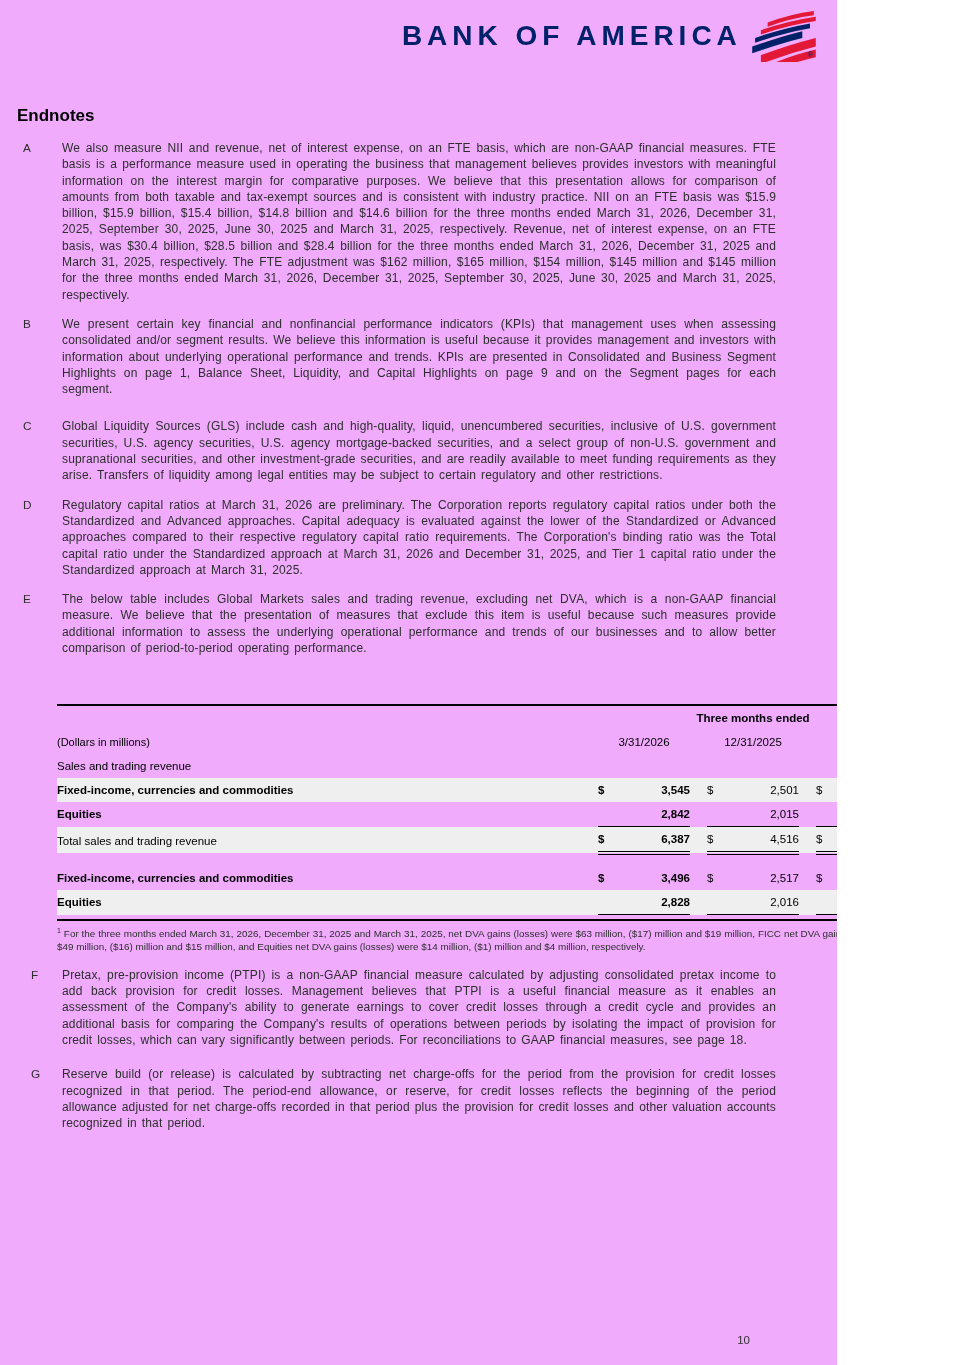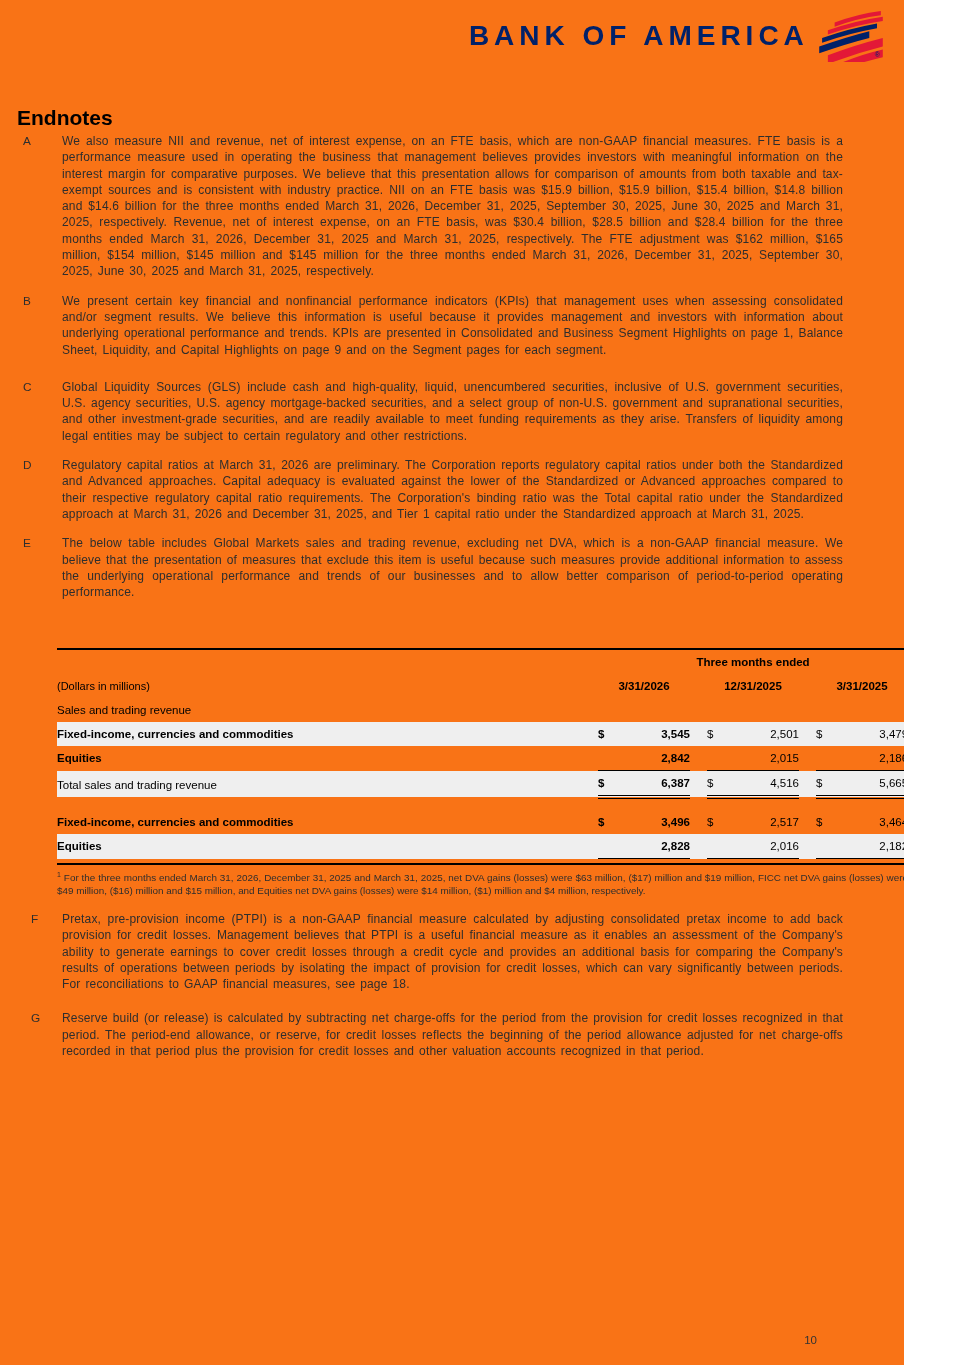--- a/index.html
+++ b/index.html
@@ -1,31 +1,31 @@
 <!DOCTYPE html>
 <html><head>
 <meta charset="utf-8">
 <style>
   * { margin:0; padding:0; box-sizing:border-box; }
   html,body { background:#fff; }
   .page {
-    width:904px; height:1365px; position:relative; background:#f97316;
+    width:837px; height:1365px; position:relative; background:#f0abfc;
     font-family:"Liberation Sans", sans-serif; color:#2e2e2e; overflow:hidden;
   }
   
   .logo-bar { position:absolute; top:10px; right:24px; display:flex; align-items:center; }
   .logo-text {
     font-size:28px; font-weight:bold; letter-spacing:5px; color:#012169;
     white-space:nowrap; line-height:46px;
   }
   .flag { margin-left:10px; display:block; }
   .reg { font-size:7px; color:#012169; align-self:flex-end; margin-left:-8px; margin-bottom:4px; }
   
   .content { padding:106px 61px 0 17px; }
-  .title { font-size:21px; font-weight:bold; color:#000; margin-bottom:3px; }
+  .title { font-size:17px; font-weight:bold; color:#000; margin-bottom:14px; }
   .note { display:flex; margin-bottom:13px; }
   .note.sp-lg { margin-bottom:21px; }
   .note-letter { flex:0 0 45px; width:45px; padding-left:6px; font-size:11.8px; padding-top:1px; color:#2e2e2e; }
   .note.fg .note-letter { padding-left:14px; }
   .note-text {
     flex:1; font-size:12px; line-height:16.3px; text-align:justify;
     letter-spacing:0.15px; word-spacing:1.5px; color:#2e2e2e;
   }
   
   .tbl-wrap { margin:19px 0 0 40px; width:851px; }
@@ -33,21 +33,21 @@
     width:851px; border-collapse:collapse; table-layout:fixed;
     border-top:2px solid #000; border-bottom:2px solid #000;
     font-size:11.5px; color:#000;margin-top:48px;
   }
   table.fin td { padding:4.5px 0; vertical-align:bottom; line-height:15px; }
   td.lbl { padding-left:5px; }
   td.item { padding-left:17px;font-weight:bold; }
   td.sect { font-weight:normal; }
   td.units { font-size:11px; }
   td.tme { text-align:center; font-weight:bold; padding-bottom:5px; padding-top:7px; }
-  td.date { text-align:center; font-weight:bold; }
+  td.date { text-align:center; font-weight:normal; }
   td.dollar { text-align:left; padding-left:3px; }
   td.num { text-align:right; padding-right:3px; }
   .bold { font-weight:bold; }
   tr.band { background:#efefef; }
   td.u1 { border-bottom:1px solid #000; }
   td.u2 { border-bottom:4px double #000; }
   tr.spacer td { padding:0; height:13px; }
   tr.endpad td { padding:0; height:5px; }
   sup { font-size:8px; vertical-align:super; line-height:0; }
   

